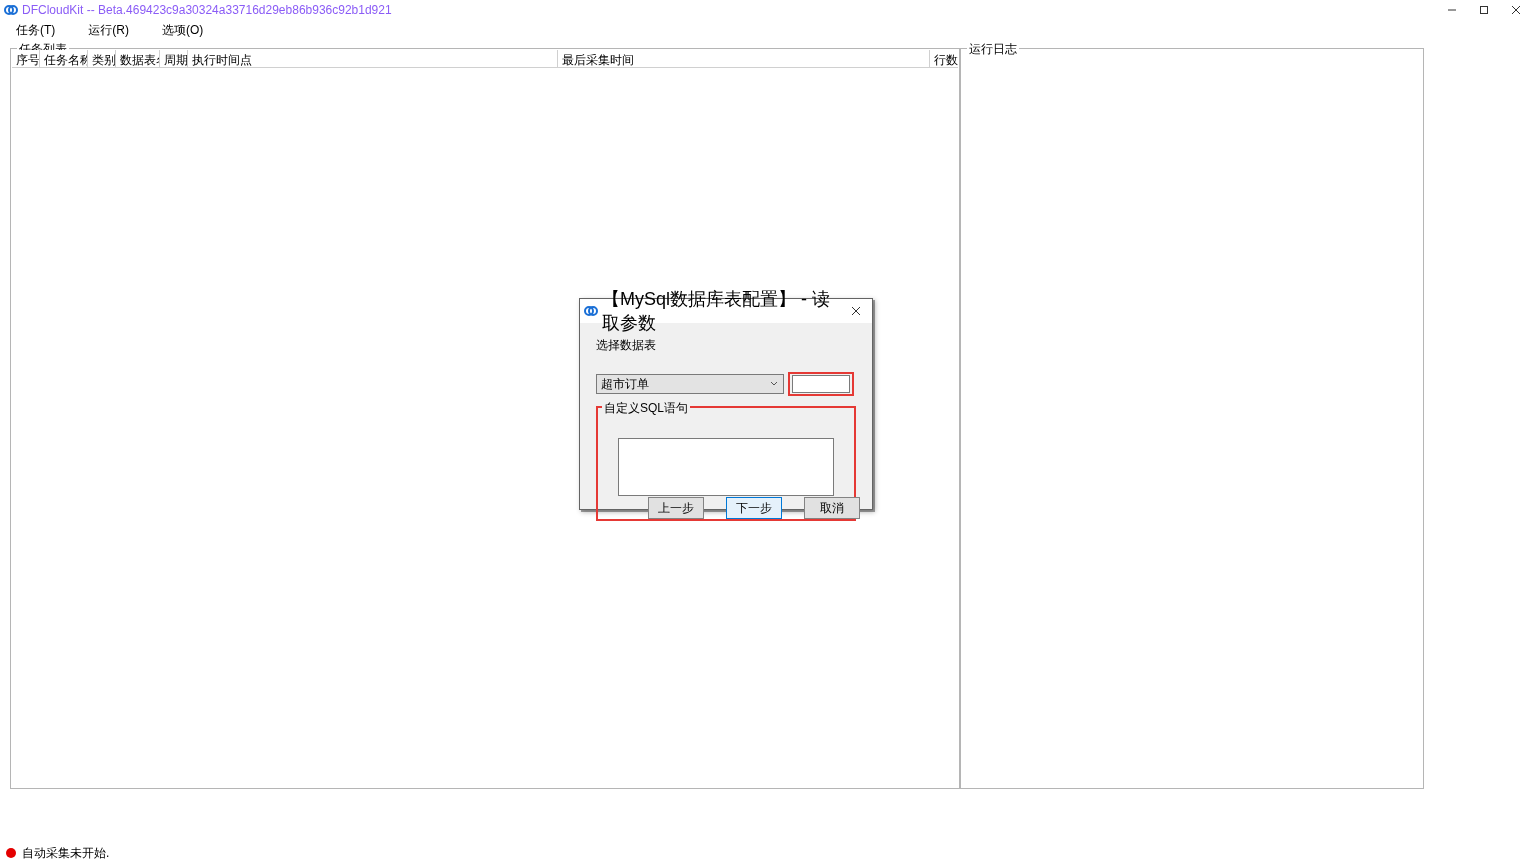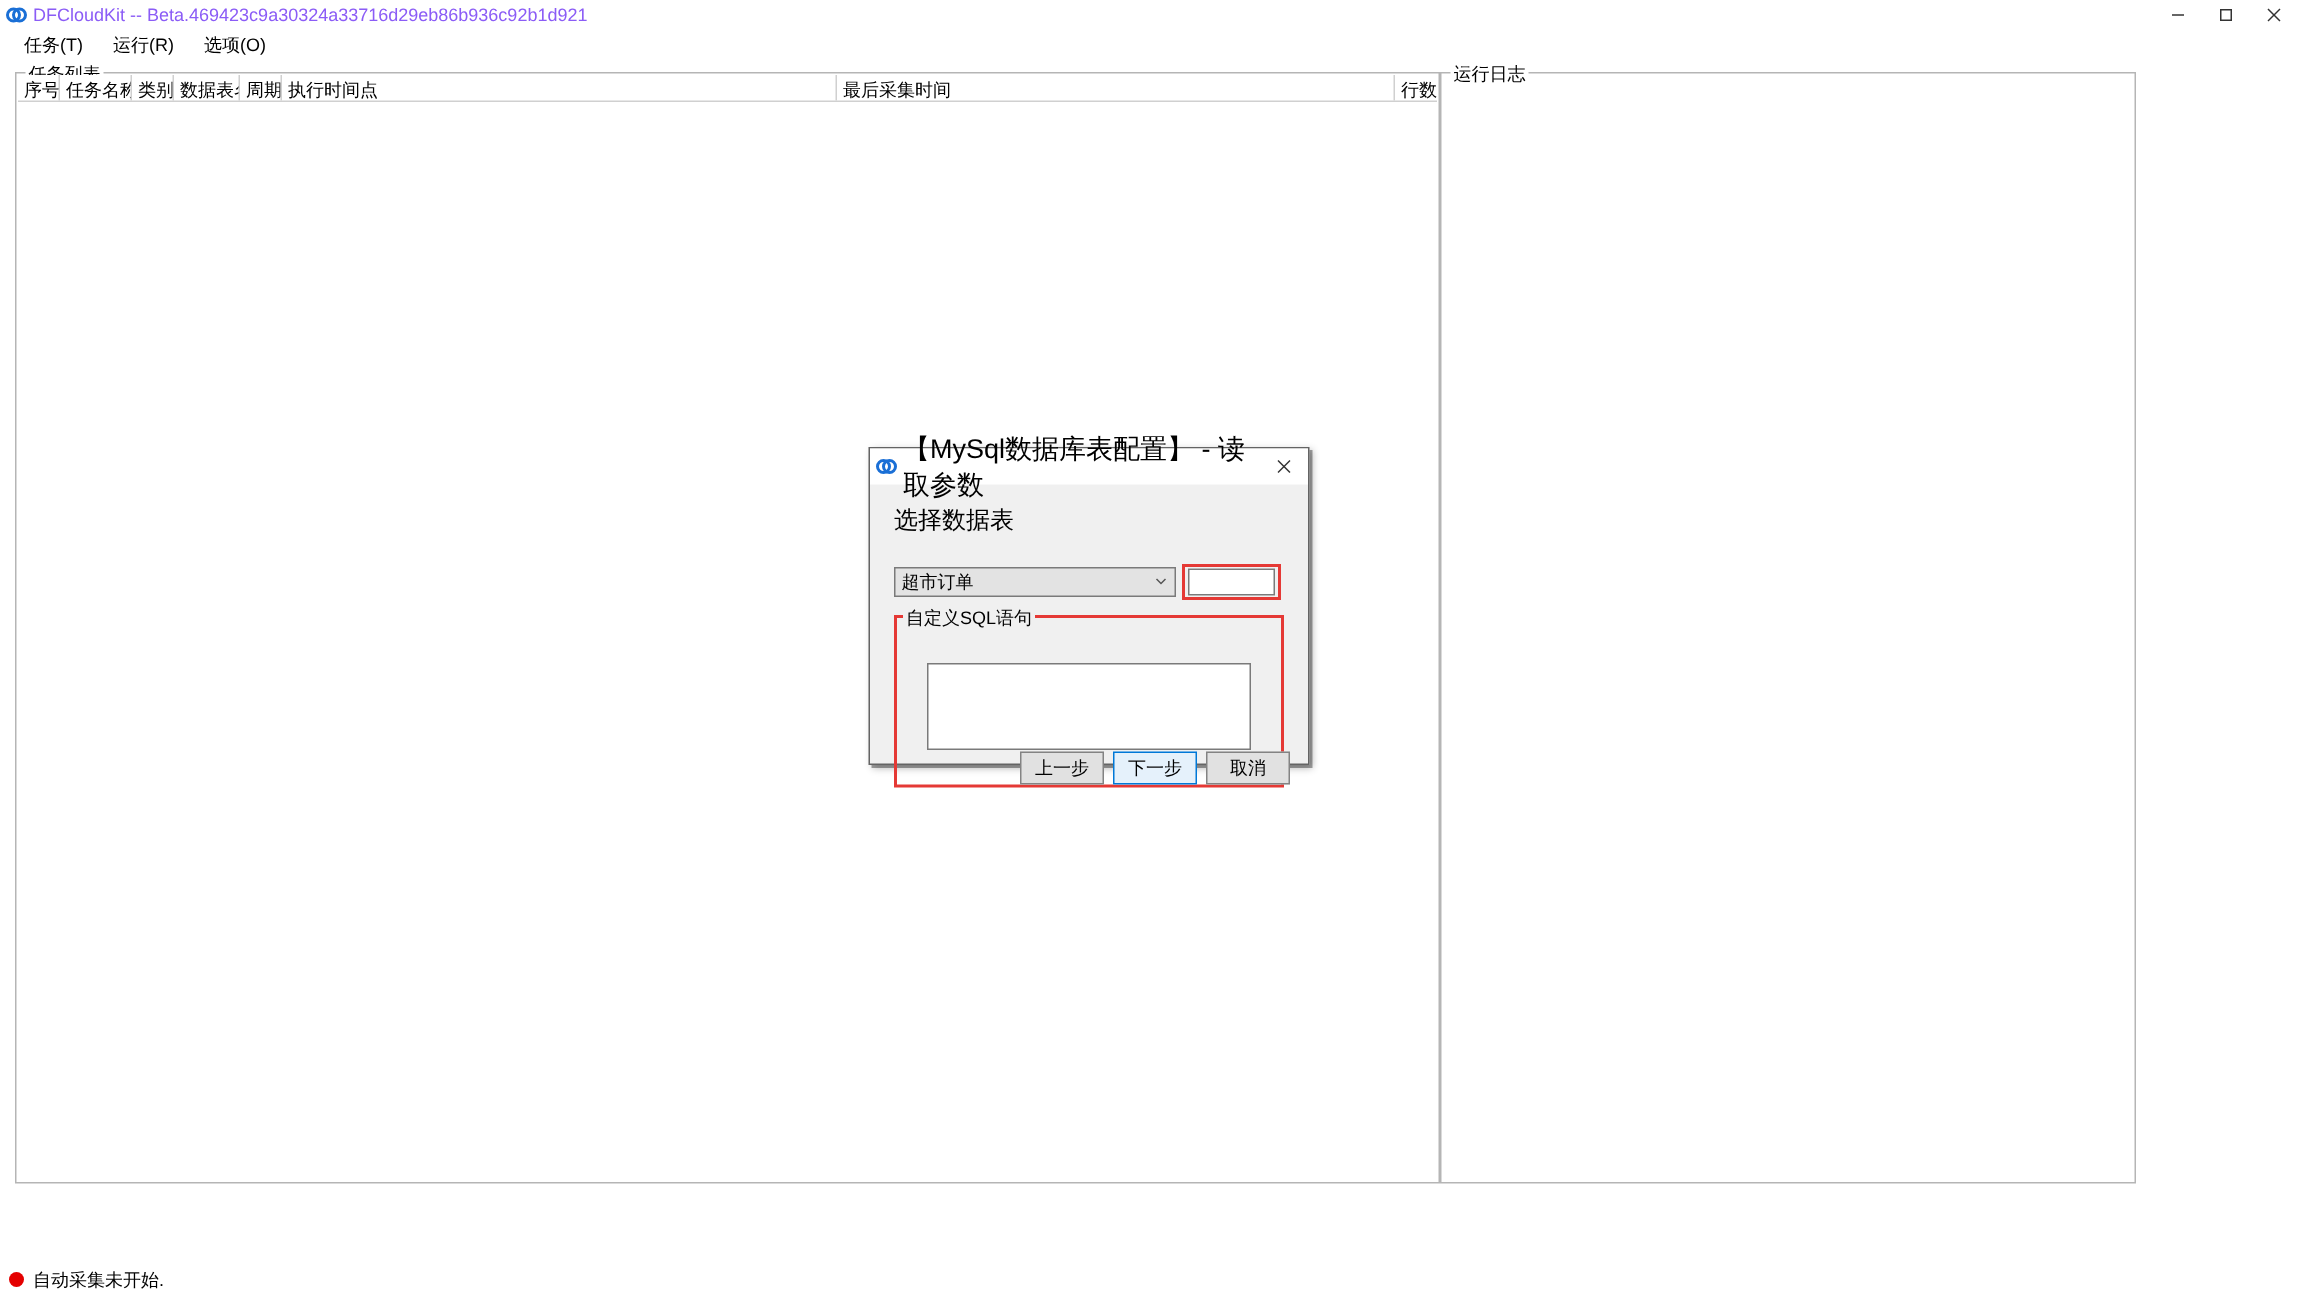--- a/index.html
+++ b/index.html
@@ -6,21 +6,21 @@
 html, body { width: 1536px; height: 864px; background: #fff; overflow: hidden; }
 
 
 .titlebar { height: 20px; display: flex; align-items: center; padding: 0 4px; background: #fff; color: #8b5cf6; }
 .titlebar .app-icon { width: 14px; height: 14px; margin-right: 4px; display: inline-flex; align-items: center; justify-content: center; }
 .titlebar .title-text { flex: 0 0 auto; }
 .titlebar .spacer { flex: 1; }
 .titlebar .win-btn { width: 32px; height: 20px; display: flex; align-items: center; justify-content: center; color: #555; }
 
 
-.menubar { height: 20px; display: flex; align-items: center; padding: 0 6px; gap: 0; background: #fff; }
+.menubar { height: 20px; display: flex; align-items: center; padding: 0 6px; gap: 13px; background: #fff; }
 .menubar .menu-item { padding: 2px 10px; cursor: default; }
 
 
 .main { position: absolute; top: 40px; left: 0; right: 0; bottom: 22px; }
 
 
 .group { position: absolute; border: 1px solid #b5b5b5; background: #fff; }
 .group-legend { position: absolute; top: -8px; left: 6px; background: #fff; padding: 0 2px; font-size: 12px; }
 
 .task-list-group { left: 10px; top: 8px; width: 950px; height: 741px; }
@@ -33,33 +33,33 @@
 
 
 .dialog-shadow { position: absolute; left: 581px; top: 260px; width: 294px; height: 212px; background: rgba(0,0,0,0.35); }
 .dialog { position: absolute; left: 579px; top: 258px; width: 294px; height: 212px; background: #f0f0f0; border: 1px solid #646464; box-shadow: 2px 2px 5px rgba(0,0,0,0.3); }
 .dlg-titlebar { height: 24px; background: #fff; display: flex; align-items: center; padding: 0 4px; }
 .dlg-titlebar .app-icon { width: 14px; height: 14px; margin-right: 4px; }
 .dlg-titlebar .dlg-title { flex: 1; font-size: 18px; }
 .dlg-titlebar .dlg-close { width: 24px; height: 20px; display: flex; align-items: center; justify-content: center; }
 .dlg-body { padding: 8px 16px 8px 16px; position: relative; }
 
-.lbl { font-size: 16px; }
+.lbl { font-size: 12px; }
 .row1 { margin-top: 6px; }
 .combo-wrap { margin-top: 18px; display: flex; gap: 4px; align-items: center; }
 .combo { width: 188px; height: 20px; border: 1px solid #7a7a7a; background: #e3e3e3; display: flex; align-items: center; padding: 0 4px; position: relative; }
 .combo .combo-arrow { position: absolute; right: 2px; top: 2px; width: 14px; height: 14px; display: flex; align-items: center; justify-content: center; color: #555; }
 .redbox-input { width: 66px; height: 24px; border: 2px solid #e53935; display: flex; align-items: center; padding: 0; }
 .redbox-input input { width: 100%; height: 18px; border: 1px solid #7a7a7a; margin: 0 2px; padding: 0 2px; background: #fff; font-size: 12px; }
 
 .fieldset-red { margin-top: 10px; border: 2px solid #e53935; position: relative; padding: 16px; }
 .fieldset-red .legend { position: absolute; top: -8px; left: 4px; background: #f0f0f0; padding: 0 2px; font-size: 12px; }
 .sql-text { margin: 14px 4px 4px 4px; width: calc(100% - 8px); height: 58px; border: 1px solid #7a7a7a; background: #fff; resize: none; font-size: 12px; font-family: inherit; }
 
-.dlg-buttons { position: absolute; bottom: 10px; right: 12px; display: flex; gap: 6px; }
+.dlg-buttons { position: absolute; bottom: 10px; right: 12px; display: flex; gap: 22px; }
 .btn { width: 56px; height: 22px; border: 1px solid #838383; background: #e1e1e1; display: flex; align-items: center; justify-content: center; font-size: 12px; cursor: default; }
 .btn.default { border: 1px solid #0078d7; background: #e5f1fb; }
 
 
 .statusbar { position: absolute; left: 0; right: 0; bottom: 0; height: 22px; display: flex; align-items: center; padding: 0 6px; background: #fff; gap: 6px; }
 .status-dot { width: 10px; height: 10px; border-radius: 50%; background: #e40000; }
 
 
 .logo-svg circle { fill: none; stroke: #1a6fd6; stroke-width: 2; }
 </style>

